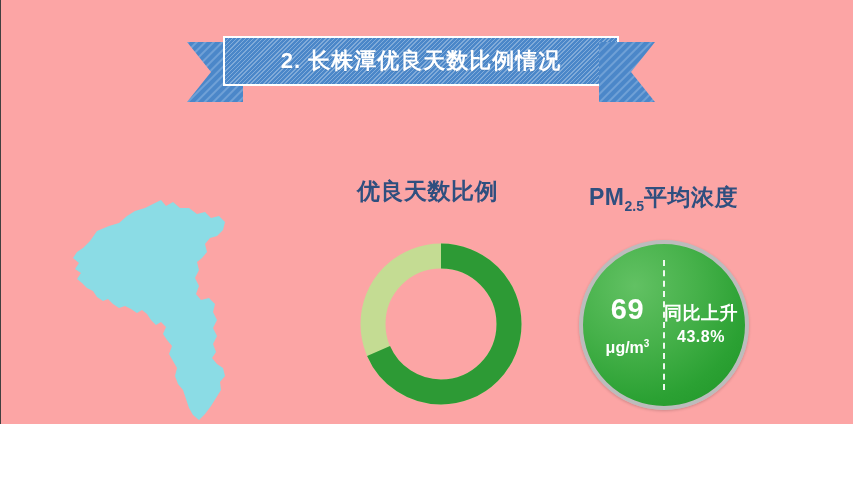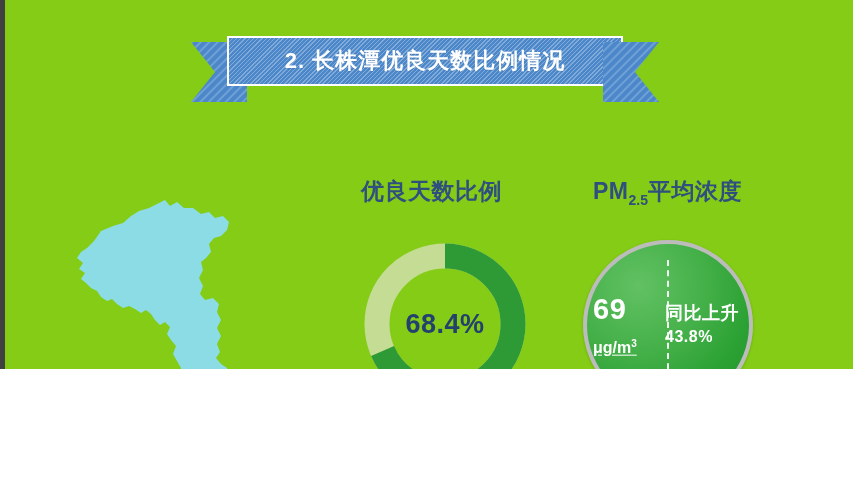--- a/index.html
+++ b/index.html
@@ -6,24 +6,24 @@
     margin: 0;
     padding: 0;
     background: #ffffff;
   }
   body {
     font-family: "Liberation Sans", "DejaVu Sans", sans-serif;
   }
   #slide {
     position: relative;
     width: 853px;
-    height: 369px;
-    background: #84cc16;
+    height: 424px;
+    background: #fca5a5;
     overflow: hidden;
-    border-left: 5px solid #404040;
+    border-left: 1px solid #404040;
     box-sizing: border-box;
   }
 
   
   #banner {
     position: absolute;
     left: 186px;
     top: 36px;
     width: 468px;
     height: 66px;
@@ -79,21 +79,21 @@
   .section-title {
     position: absolute;
     color: #2f4f7f;
     font-size: 23px;
     font-weight: 700;
     line-height: 1;
     white-space: nowrap;
     letter-spacing: 0.5px;
   }
   #title-good-days { left: 356px; top: 180px; }
-  #title-pm25      { left: 588px; top: 180px; }
+  #title-pm25      { left: 588px; top: 186px; }
   #title-pm25 .sub {
     font-size: 14px;
     vertical-align: sub;
     font-weight: 700;
     letter-spacing: 0;
   }
 
   
   #donut-wrap {
     position: absolute;
@@ -135,36 +135,35 @@
     top: 16px;
     bottom: 16px;
     width: 0;
     border-left: 2px dashed rgba(255,255,255,0.92);
     transform: translateX(-1px);
   }
   .pm-half {
     position: absolute;
     top: 50%;
     transform: translateY(-50%);
-    text-align: left;
+    text-align: center;
     color: #ffffff;
     line-height: 1.12;
   }
   #pm-left  { left: 6px;  width: 77px; }
   #pm-right { right: 4px; width: 80px; }
   #pm-value {
     font-size: 29px;
     font-weight: 700;
     letter-spacing: 0.5px;
   }
   #pm-unit {
     font-size: 16px;
     font-weight: 700;
     margin-top: 13px;
-    text-decoration: underline;
   }
   #pm-unit sup { font-size: 10px; }
   #pm-change-label {
     font-size: 18px;
     font-weight: 700;
     letter-spacing: 0.5px;
   }
   #pm-change-value {
     font-size: 16px;
     font-weight: 700;
@@ -233,21 +232,20 @@
 
   <div class="section-title" id="title-good-days">优良天数比例</div>
 
   <div id="donut-wrap">
     <svg viewBox="0 0 180 180" aria-hidden="true">
 
       <circle cx="90" cy="90" r="68" fill="none" stroke="#c4dc93" stroke-width="25"></circle>
 
       <circle cx="90" cy="90" r="68" fill="none" stroke="#2d9a35" stroke-width="25" stroke-dasharray="292.24 135.01" stroke-dashoffset="0" transform="rotate(-90 90 90)"></circle>
     </svg>
-    <div id="donut-value">68.4%</div>
   </div>
 
   <div class="section-title" id="title-pm25"><span>PM</span><span class="sub">2.5</span><span>平均浓度</span></div>
 
   <div id="pm-circle">
     <div id="pm-divider"></div>
 
     <div class="pm-half" id="pm-left">
       <div id="pm-value">69</div>
       <div id="pm-unit"><span>μg/m</span><sup>3</sup></div>

